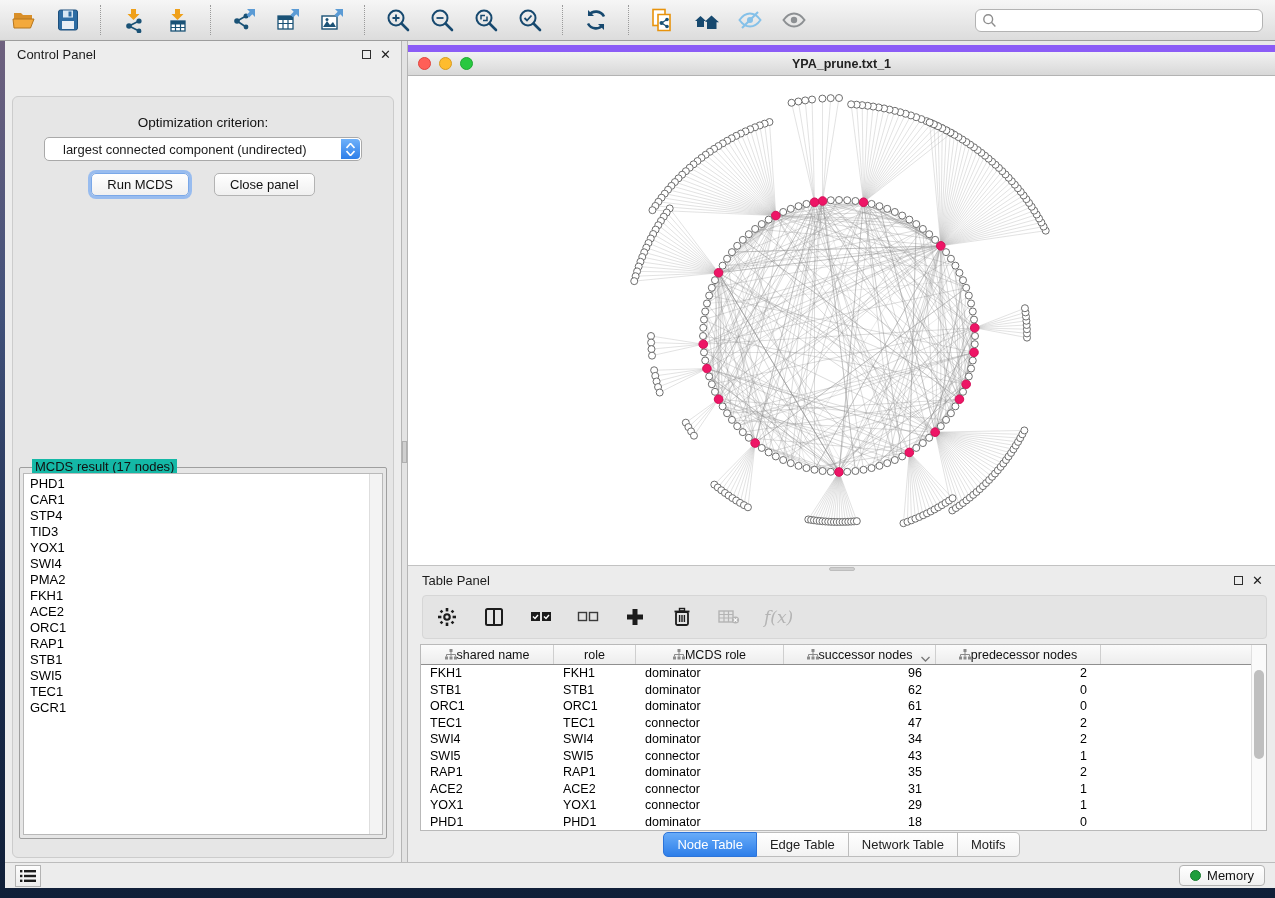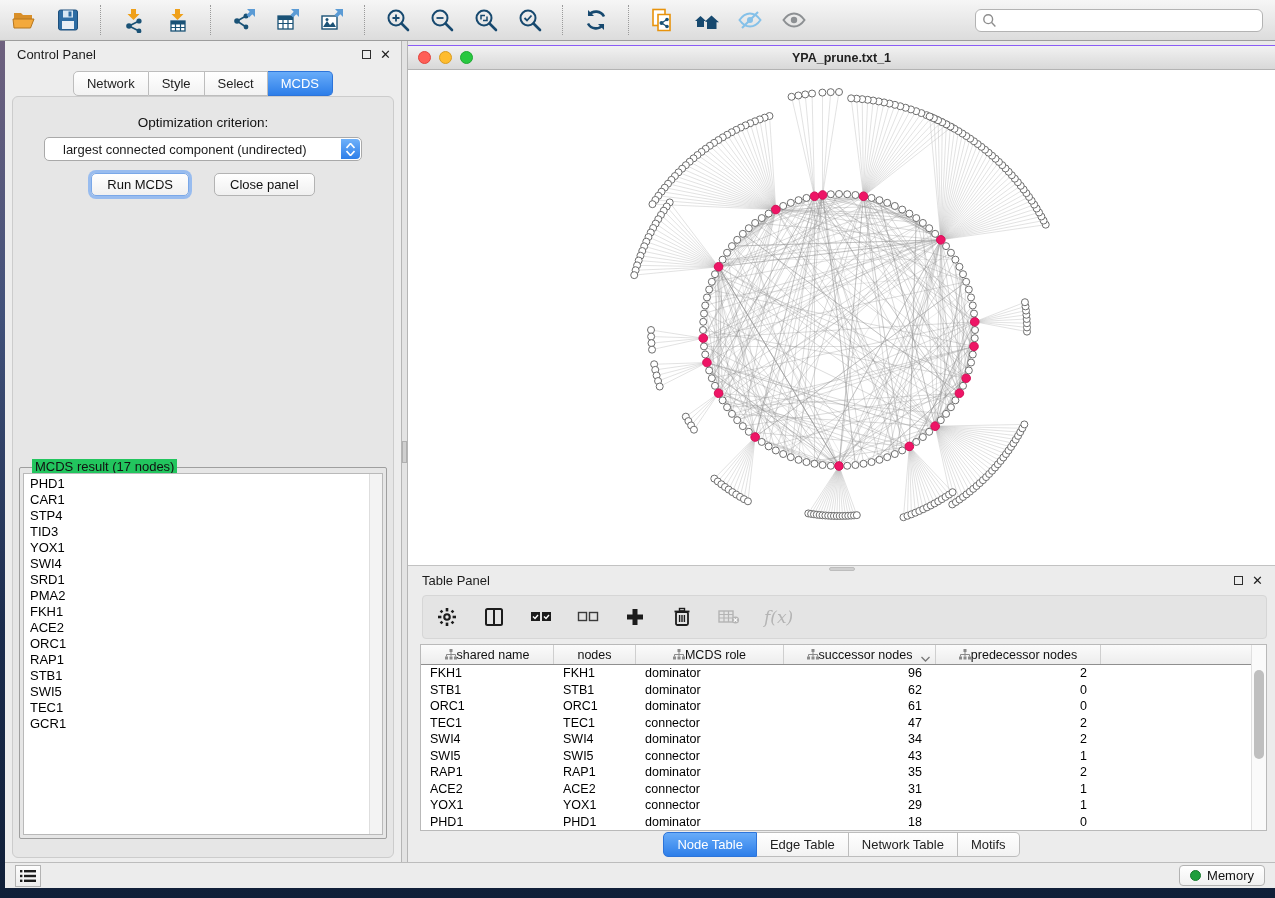--- a/index.html
+++ b/index.html
@@ -83,21 +83,21 @@
     background:#f3f3f3; border-left:1px solid #dedede;
   }
   
   .v-splitter { position:absolute; left:396px; top:0; width:7px; height:821px;
     background:#e3e3e3; border-left:1px solid #b5b5b5; border-right:1px solid #b5b5b5; }
   .v-splitter .handle { position:absolute; left:0; right:0; top:400px; height:22px;
     background:#cfcfcf; border:1px solid #b0b0b0; }
   
   .right-stack { position:absolute; left:403px; top:0; width:867px; height:821px; }
   .net-window { position:absolute; left:0; top:4px; width:867px; height:452px;
-    border-top:1px solid #8b5cf6; }
+    border-top:7px solid #8b5cf6; }
   .net-titlebar {
     height:24px; background:linear-gradient(180deg,#f2f2f2,#d8d8d8);
     border-bottom:1px solid #b3b3b3; display:flex; align-items:center; padding:0 10px; position:relative;
   }
   .lights { display:flex; gap:8px; }
   .light { width:13px; height:13px; border-radius:50%; display:inline-block; }
   .light.red { background:#ff5f57; border:1px solid #e0443e; }
   .light.yellow { background:#febc2e; border:1px solid #d89c21; }
   .light.green { background:#28c840; border:1px solid #1ea832; }
   .net-title {
@@ -304,54 +304,47 @@
 <div class="main">
 
   <aside class="control-panel">
     <div class="cp-header">
       <span class="panel-title">Control Panel</span>
       <span class="win-btns">
         <span class="wb-float"></span>
         <span class="wb-close">✕</span>
       </span>
     </div>
-    <div class="cp-tabs">
-        <span class="seg-tab">Network</span>
-        <span class="seg-tab">Style</span>
-        <span class="seg-tab">Select</span>
-        <span class="seg-tab active">MCDS</span>
-      </div>
     <div class="cp-body">
       <div class="opt-label">Optimization criterion:</div>
       <div class="criterion-select">
         <span>largest connected component (undirected)</span>
         <span class="sel-stepper">
           <svg width="9" height="6" viewBox="0 0 9 6">
               <path d="M0.5 5L4.5 0.5 8.5 5" fill="none" stroke="#fff" stroke-width="1.6"></path>
             </svg>
           <svg width="9" height="6" viewBox="0 0 9 6">
               <path d="M0.5 1L4.5 5.5 8.5 1" fill="none" stroke="#fff" stroke-width="1.6"></path>
             </svg>
         </span>
       </div>
       <div class="btn-row">
         <button class="push-btn focus-ring">Run MCDS</button>
         <button class="push-btn">Close panel</button>
       </div>
       <div class="result-fieldset">
-        <span class="result-legend" style="position:absolute;top:-9px;left:8px;background:#22c55e;">MCDS result (17 nodes)</span>
+        <span class="result-legend" style="position:absolute;top:-9px;left:8px;background:#14b8a6;">MCDS result (17 nodes)</span>
         <div class="result-list">
           <div>
               <div>PHD1</div>
               <div>CAR1</div>
               <div>STP4</div>
               <div>TID3</div>
               <div>YOX1</div>
               <div>SWI4</div>
-              <div>SRD1</div>
               <div>PMA2</div>
               <div>FKH1</div>
               <div>ACE2</div>
               <div>ORC1</div>
               <div>RAP1</div>
               <div>STB1</div>
               <div>SWI5</div>
               <div>TEC1</div>
               <div>GCR1</div>
             </div>
@@ -1282,21 +1275,21 @@
                   <rect x="4.5" y="0" width="3" height="3"></rect>
                   <rect x="0" y="7.5" width="3" height="3"></rect>
                   <rect x="4.5" y="7.5" width="3" height="3"></rect>
                   <rect x="9" y="7.5" width="3" height="3"></rect>
                 </g>
                 <path d="M6 3v2.5M1.5 7.5V5.5h9v2M6 5.5v2" stroke="#8a8a8a" fill="none"></path>
               </svg>
               <span>shared name</span>
             </div>
             <div class="th-cell" style="width: 82px;">
-              <span>nodes</span>
+              <span>role</span>
             </div>
             <div class="th-cell" style="width: 148px;">
               <svg width="12" height="11" viewBox="0 0 12 11">
                 <g fill="#8a8a8a">
                   <rect x="4.5" y="0" width="3" height="3"></rect>
                   <rect x="0" y="7.5" width="3" height="3"></rect>
                   <rect x="4.5" y="7.5" width="3" height="3"></rect>
                   <rect x="9" y="7.5" width="3" height="3"></rect>
                 </g>
                 <path d="M6 3v2.5M1.5 7.5V5.5h9v2M6 5.5v2" stroke="#8a8a8a" fill="none"></path>

